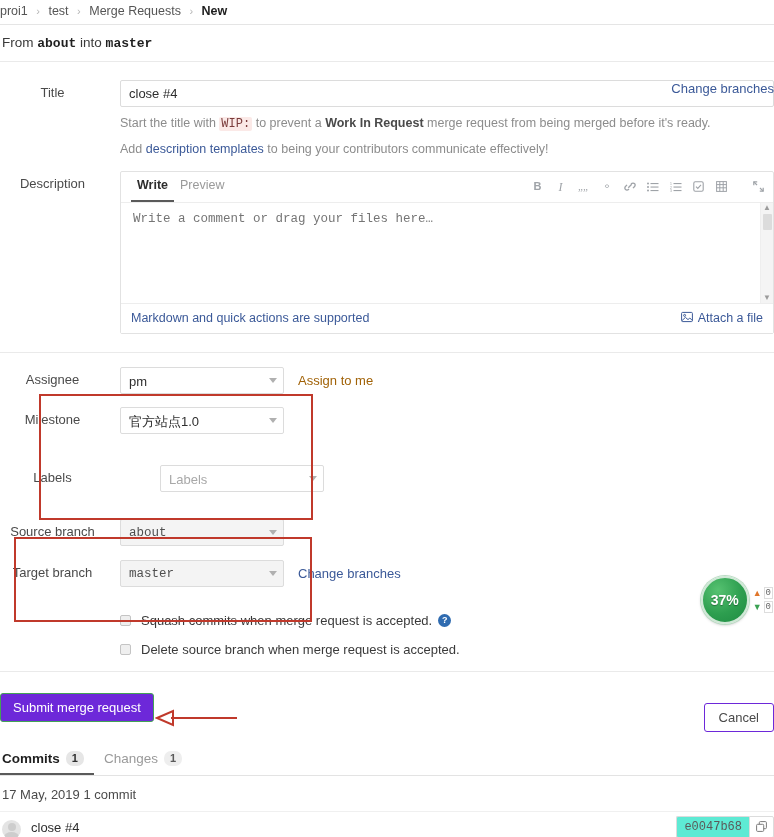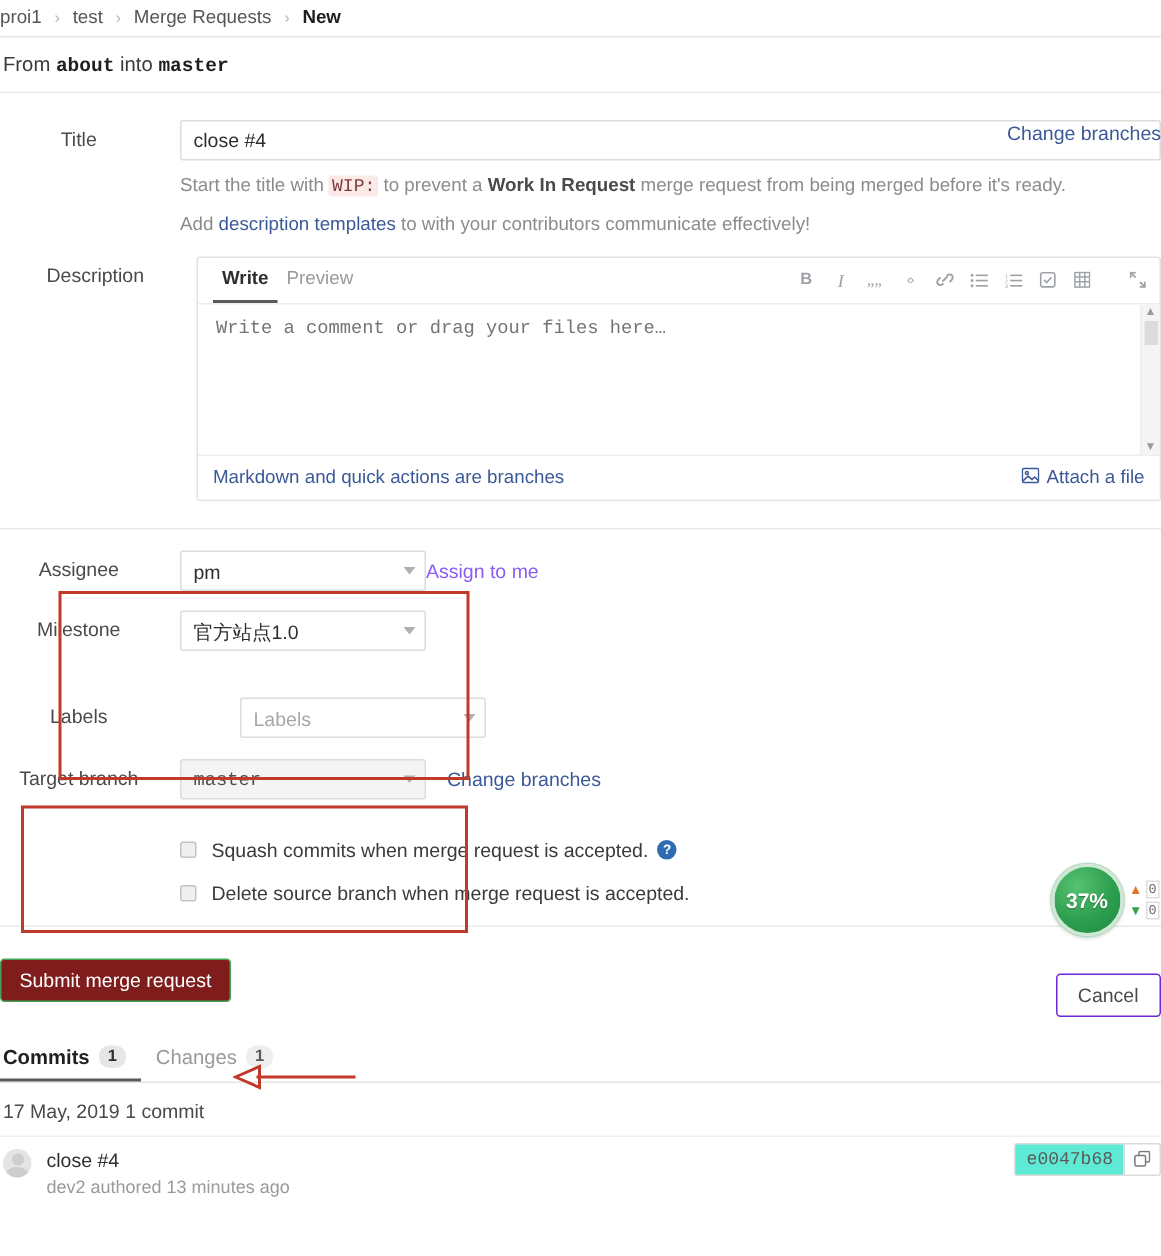--- a/index.html
+++ b/index.html
@@ -140,21 +140,21 @@
     font-family: "Liberation Mono", monospace; font-size: 12.5px;
     background: #f4f4f4; color: #4f4f4f; cursor: default;
   }
   .caret {
     position: absolute; right: 7px; top: 50%; margin-top: -2px;
     width: 0; height: 0; border-left: 4px solid transparent;
     border-right: 4px solid transparent; border-top: 5px solid #b0b0b0;
     pointer-events: none;
   }
   .row-inline { display: flex; align-items: center; }
-  .assign-me { color: #8b5cf6; font-size: 13px; cursor: pointer; }
+  .assign-me { color: #a16207; font-size: 13px; margin-left: 14px; cursor: pointer; }
   .change-branches-inline { color: #3b5998; font-size: 13px; margin-left: 14px; cursor: pointer; }
 
   
   .checks { padding-top: 8px; }
   .chk-row { display: flex; align-items: center; margin-bottom: 14px; }
   .chk-row .spacer { flex: 0 0 120px; width: 120px; }
   .chk-box {
     width: 11px; height: 11px; border: 1px solid #c4c4c4; background: #efefef;
     border-radius: 2px; margin-right: 10px; flex: 0 0 11px; cursor: pointer;
   }
@@ -165,21 +165,21 @@
     background: #2f6bb0; color: #fff; font-size: 9px; font-weight: bold;
     margin-left: 6px; vertical-align: -2px; cursor: pointer;
   }
 
   
   .submit-bar {
     position: relative; border-top: 1px solid #eaeaea;
     padding: 11px 0 12px 0; display: flex; align-items: center;
   }
   .btn-submit {
-    background: #7f1d1d; border: 1px solid #43a256; color: #fff;
+    background: #6d28d9; border: 1px solid #43a256; color: #fff;
     font-size: 13px; padding: 6px 12px; border-radius: 3px; cursor: pointer;
     font-family: "Liberation Sans", sans-serif;
   }
   .btn-cancel {
     margin-left: auto; background: #fff; border: 1px solid #6d28d9;
     color: #4a4a4a; font-size: 13px; padding: 6px 14px; border-radius: 3px;
     cursor: pointer; font-family: "Liberation Sans", sans-serif; margin-top: 20px;
   }
 
   
@@ -303,26 +303,26 @@
         <div class="hint">
           <span>Start the title with</span>
           <span class="wip-code">WIP:</span>
           <span>to prevent a</span>
           <b>Work In Request</b>
           <span>merge request from being merged before it's ready.</span>
         </div>
         <div class="hint">
           <span>Add</span>
           <span class="lnk">description templates</span>
-          <span>to with your contributors communicate effectively!</span>
-        </div>
-      </div>
-    </div>
-
-    <div class="row" style="margin-top:12px;margin-left:11px;">
+          <span>to being your contributors communicate effectively!</span>
+        </div>
+      </div>
+    </div>
+
+    <div class="row" style="margin-top:12px;">
       <div class="row-label">Description</div>
       <div class="row-field">
         <div class="editor">
           <div class="editor-head">
             <div class="ed-tabs">
               <div class="ed-tab active">Write</div>
               <div class="ed-tab">Preview</div>
             </div>
             <div class="ed-tools">
               <div class="ed-tool">
@@ -395,21 +395,21 @@
           </div>
           <div class="ed-body">
             <textarea placeholder="Write a comment or drag your files here…" style=""></textarea>
             <div class="ed-scroll">
               <div class="arr">▲</div>
               <div class="thumb"></div>
               <div class="arr">▼</div>
             </div>
           </div>
           <div class="ed-foot">
-            <div class="lnk">Markdown and quick actions are branches</div>
+            <div class="lnk">Markdown and quick actions are supported</div>
             <div class="attach">
               <span>
                 <svg width="12" height="12" viewBox="0 0 12 12" fill="none" stroke="#3b5998" stroke-width="1">
                     <rect x="0.6" y="1.4" width="10.8" height="9.2" rx="1"></rect>
                     <circle cx="3.6" cy="4.4" r="1"></circle>
                     <path d="M1 9.6 L4.4 6.4 L7 8.6 L8.8 7 L11.4 9.6" fill="none"></path>
                   </svg>
               </span>
               <span>Attach a file</span>
             </div>
@@ -446,20 +446,29 @@
       <div class="row" style="margin-top:31px;gap:40px;">
         <div class="row-label">Labels</div>
         <div class="row-field row-inline">
           <div class="sel-wrap">
             <span class="sel-fake placeholder">Labels</span>
             <span class="caret"></span>
           </div>
         </div>
       </div>
 
+      <div class="row" style="margin-top:27px;">
+        <div class="row-label">Source branch</div>
+        <div class="row-field row-inline">
+          <div class="sel-wrap">
+            <span class="sel-fake mono">about</span>
+            <span class="caret"></span>
+          </div>
+        </div>
+      </div>
 
       <div class="row" style="margin-top:14px;">
         <div class="row-label">Target branch</div>
         <div class="row-field row-inline">
           <div class="sel-wrap">
             <span class="sel-fake mono">master</span>
             <span class="caret"></span>
           </div>
           <span class="change-branches-inline">Change branches</span>
         </div>

